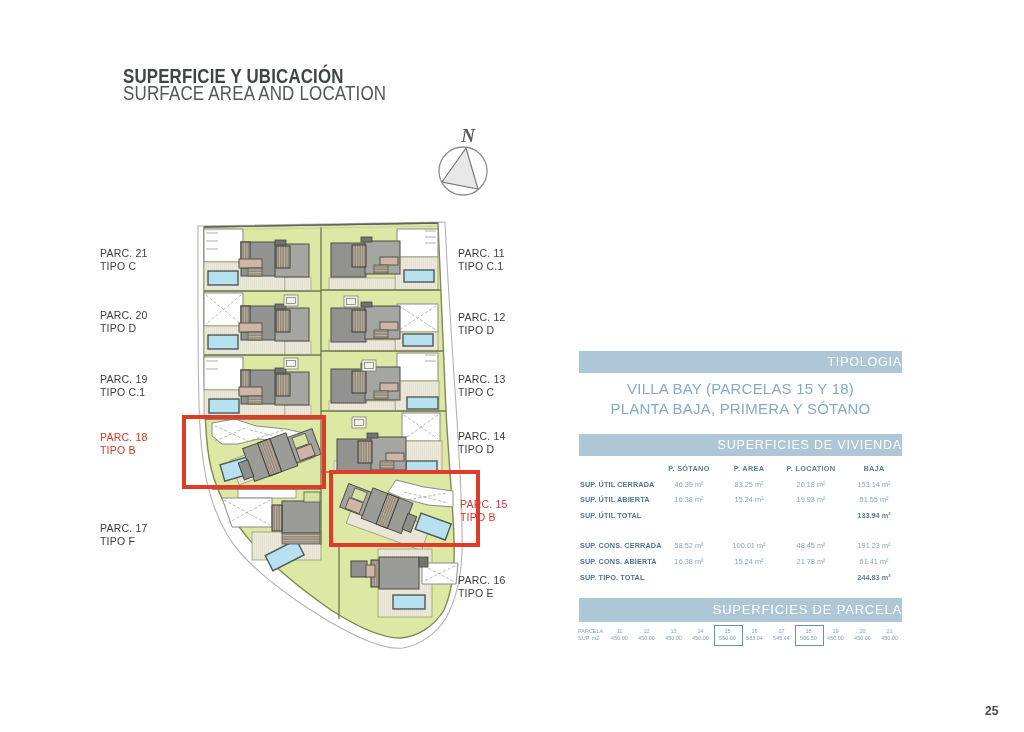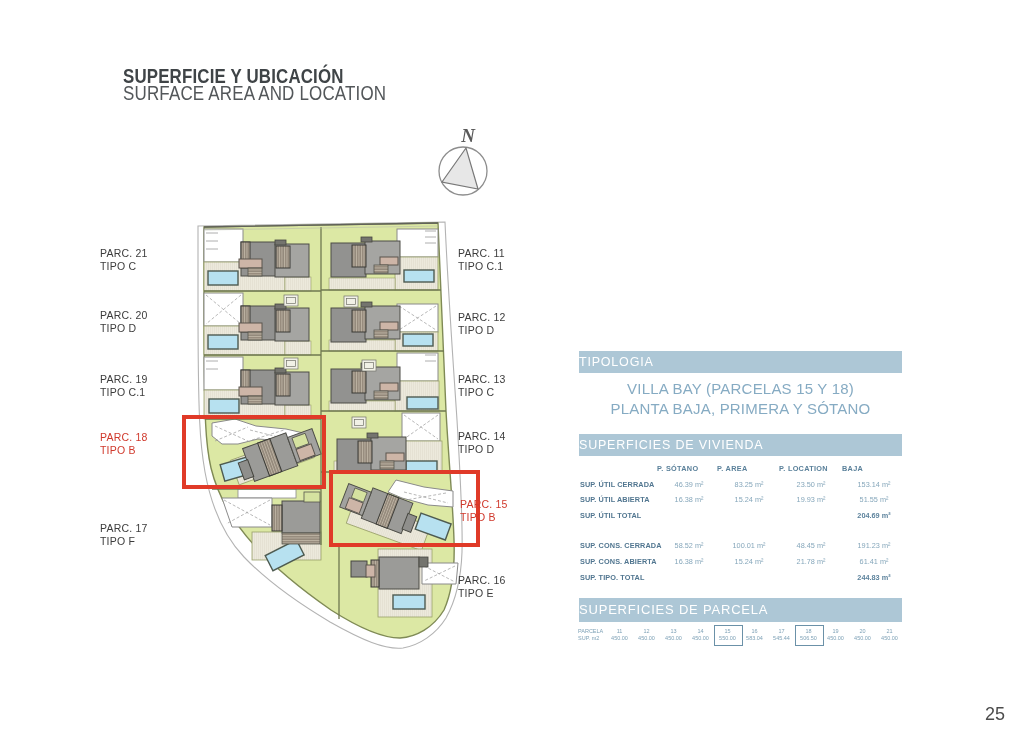--- a/index.html
+++ b/index.html
@@ -3,25 +3,25 @@
 <meta charset="utf-8">
 <style>
   html,body{margin:0;padding:0}
   body{width:1024px;height:732px;position:relative;background:#ffffff;
        font-family:"Liberation Sans",sans-serif;overflow:hidden}
   .abs{position:absolute}
   .lbl{position:absolute;width:90px;font-size:10.5px;line-height:13px;
        color:#3c3c3c;letter-spacing:0.2px}
   .lbl.red{color:#d0392c}
   .bar{position:absolute;left:579px;width:323px;height:22px;background:#adc7d6;
-       color:#ffffff;text-align:left;font-size:12.5px;letter-spacing:0.8px;line-height:22px}
+       color:#ffffff;text-align:right;font-size:12.5px;letter-spacing:0.8px;line-height:22px}
   .trow{position:absolute;font-size:7.3px;font-weight:bold;color:#517690;letter-spacing:0.1px}
   .tval{position:absolute;font-size:7.3px;color:#86a7bb;text-align:center;width:64px}
   .tval.b{font-weight:bold;color:#5d839d}
-  .thead{position:absolute;font-size:7.3px;font-weight:bold;color:#5a809a;text-align:left;width:64px;letter-spacing:0.3px}
+  .thead{position:absolute;font-size:7.3px;font-weight:bold;color:#5a809a;text-align:center;width:64px;letter-spacing:0.3px}
 </style>
 </head>
 <body>
 
 <div class="abs" style="left:123px;top:65px;font-size:19.5px;font-weight:bold;color:#3f4447;letter-spacing:0.2px;transform:scale(0.865,1);transform-origin:left top">SUPERFICIE Y UBICACIÓN</div>
 
 <div class="abs" style="left:123px;top:82px;font-size:19.5px;color:#53575a;letter-spacing:0.2px;transform:scale(0.87,1);transform-origin:left top">SURFACE AREA AND LOCATION</div>
 
 <svg class="abs" style="left:0;top:0" width="1024" height="732" viewBox="0 0 1024 732">
 <defs>
@@ -294,31 +294,31 @@
 <div class="bar" style="top:434px">SUPERFICIES DE VIVIENDA</div>
 
 <div class="thead" style="left:657px;top:464px">P. SÓTANO</div>
 <div class="thead" style="left:717px;top:464px">P. AREA</div>
 <div class="thead" style="left:779px;top:464px">P. LOCATION</div>
 <div class="thead" style="left:842px;top:464px">BAJA</div>
 
 <div class="trow" style="left:580px;top:480px">SUP. ÚTIL CERRADA</div>
 <div class="tval" style="left:657px;top:480px">46.39 m²</div>
 <div class="tval" style="left:717px;top:480px">83.25 m²</div>
-<div class="tval" style="left:779px;top:480px">23.50 m²</div>
+<div class="tval" style="left:779px;top:480px">20.18 m²</div>
 <div class="tval" style="left:842px;top:480px">153.14 m²</div>
 
 <div class="trow" style="left:580px;top:495px">SUP. ÚTIL ABIERTA</div>
 <div class="tval" style="left:657px;top:495px">16.38 m²</div>
 <div class="tval" style="left:717px;top:495px">15.24 m²</div>
 <div class="tval" style="left:779px;top:495px">19.93 m²</div>
 <div class="tval" style="left:842px;top:495px">51.55 m²</div>
 
 <div class="trow" style="left:580px;top:511px">SUP. ÚTIL TOTAL</div>
-<div class="tval b" style="left:842px;top:511px">204.69 m²</div>
+<div class="tval b" style="left:842px;top:511px">133.94 m²</div>
 
 <div class="trow" style="left:580px;top:541px">SUP. CONS. CERRADA</div>
 <div class="tval" style="left:657px;top:541px">58.52 m²</div>
 <div class="tval" style="left:717px;top:541px">100.01 m²</div>
 <div class="tval" style="left:779px;top:541px">48.45 m²</div>
 <div class="tval" style="left:842px;top:541px">191.23 m²</div>
 
 <div class="trow" style="left:580px;top:557px">SUP. CONS. ABIERTA</div>
 <div class="tval" style="left:657px;top:557px">16.38 m²</div>
 <div class="tval" style="left:717px;top:557px">15.24 m²</div>
@@ -342,13 +342,13 @@
   <div style="position:absolute;left:189px;width:27px;text-align:center">18<br>506.50</div>
   <div style="position:absolute;left:216px;width:27px;text-align:center">19<br>450.00</div>
   <div style="position:absolute;left:243px;width:27px;text-align:center">20<br>450.00</div>
   <div style="position:absolute;left:270px;width:27px;text-align:center">21<br>450.00</div>
 </div>
 
 <div class="abs" style="left:714px;top:625px;width:27px;height:19px;border:1px solid #6b91a8"></div>
 
 <div class="abs" style="left:795px;top:625px;width:27px;height:19px;border:1px solid #6b91a8"></div>
 
-<div class="abs" style="left:985px;top:704px;font-size:18px;font-weight:normal;color:#4c4c4c">25</div>
+<div class="abs" style="left:985px;top:704px;font-size:12px;font-weight:bold;color:#4c4c4c">25</div>
 
 </body></html>

